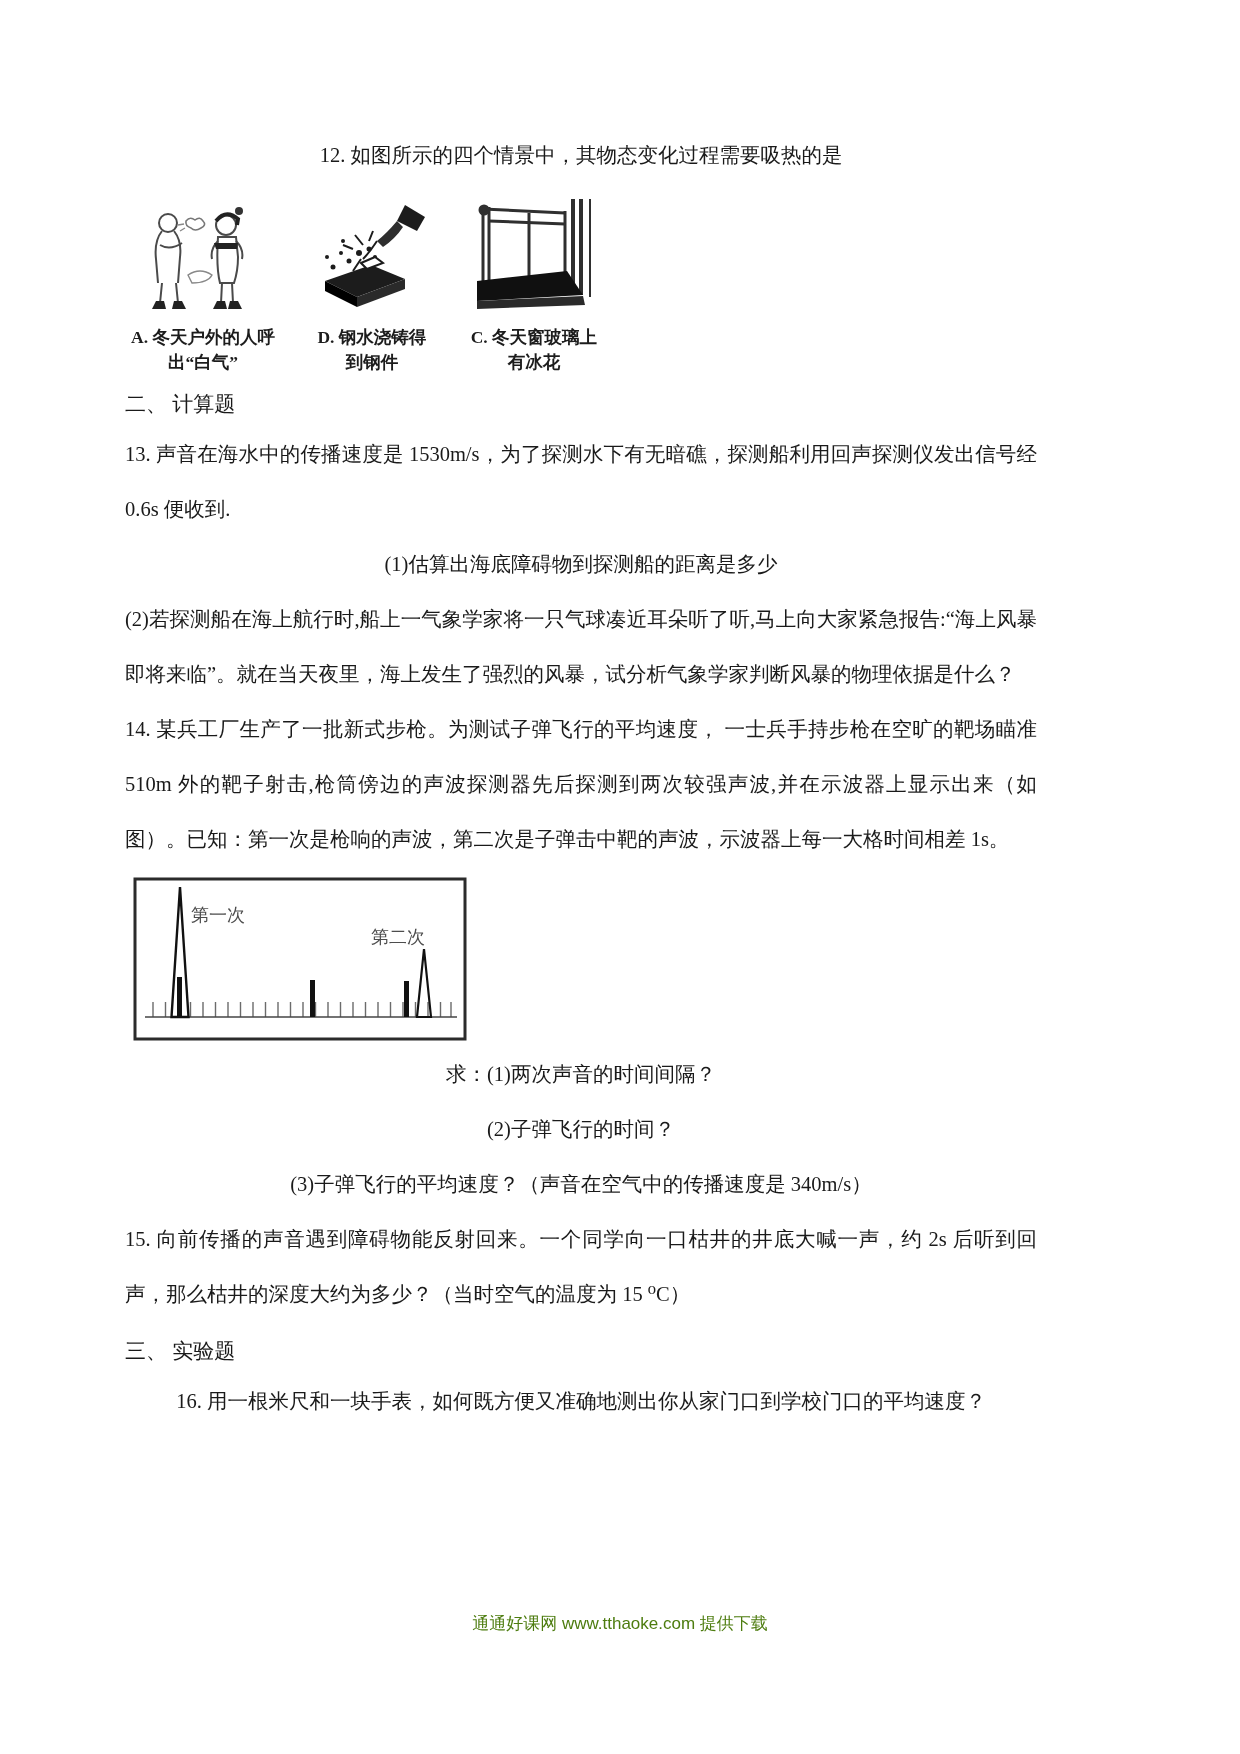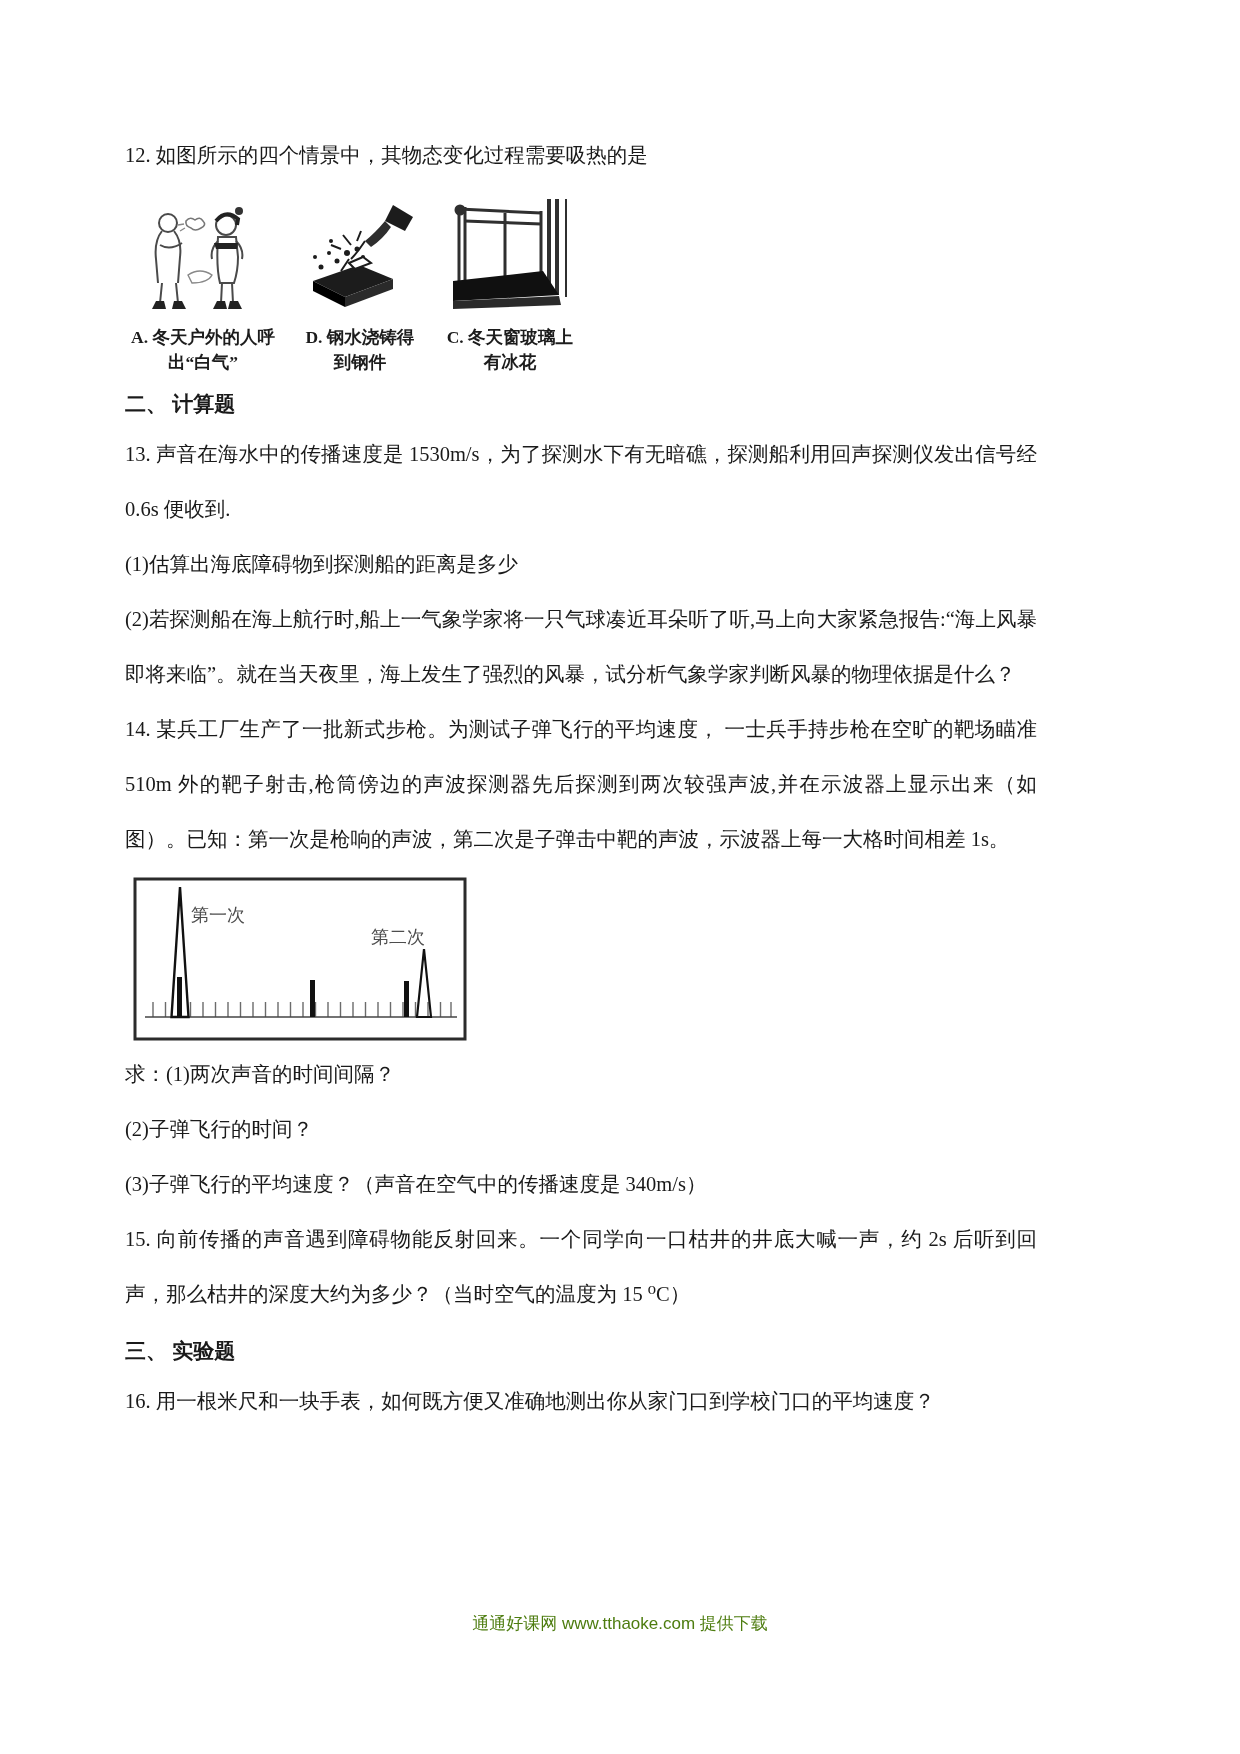--- a/index.html
+++ b/index.html
@@ -2,24 +2,24 @@
 <html><head>
 <meta charset="utf-8">
 <style>
   html,body{margin:0;padding:0;}
   body{
     width:1240px;height:1754px;position:relative;background:#ffffff;
     font-family:"Liberation Serif","DejaVu Serif",serif;color:#1a1a1a;
   }
   .page{position:absolute;left:125px;top:128px;width:912px;}
   .line{font-size:20.5px;line-height:55px;margin:0;text-align:justify;}
-  .single{text-align:left;}
-  .sec-head{font-size:21px;font-weight:bold;line-height:46px;margin:6px 0 0 0;}
+  .single{text-align:center;}
+  .sec-head{font-size:21px;font-weight:normal;line-height:46px;margin:6px 0 0 0;}
   
-  .fig-row{display:flex;align-items:flex-end;gap:26px;margin:14px 0 4px 6px;}
+  .fig-row{display:flex;align-items:flex-end;gap:38px;margin:14px 0 4px 6px;}
   .fig-opt{display:flex;flex-direction:column;align-items:center;}
   .sketch{display:block;}
   .cap{font-size:17.5px;line-height:25px;font-weight:600;text-align:center;color:#1c1c1c;white-space:nowrap;}
   
   .wavefig{margin:10px 0 2px 8px;}
   
   .footer{
     position:absolute;left:0;top:1612px;width:100%;text-align:center;
     font-size:17px;color:#4d7c0f;font-family:"Liberation Sans","DejaVu Sans",sans-serif;
   }

